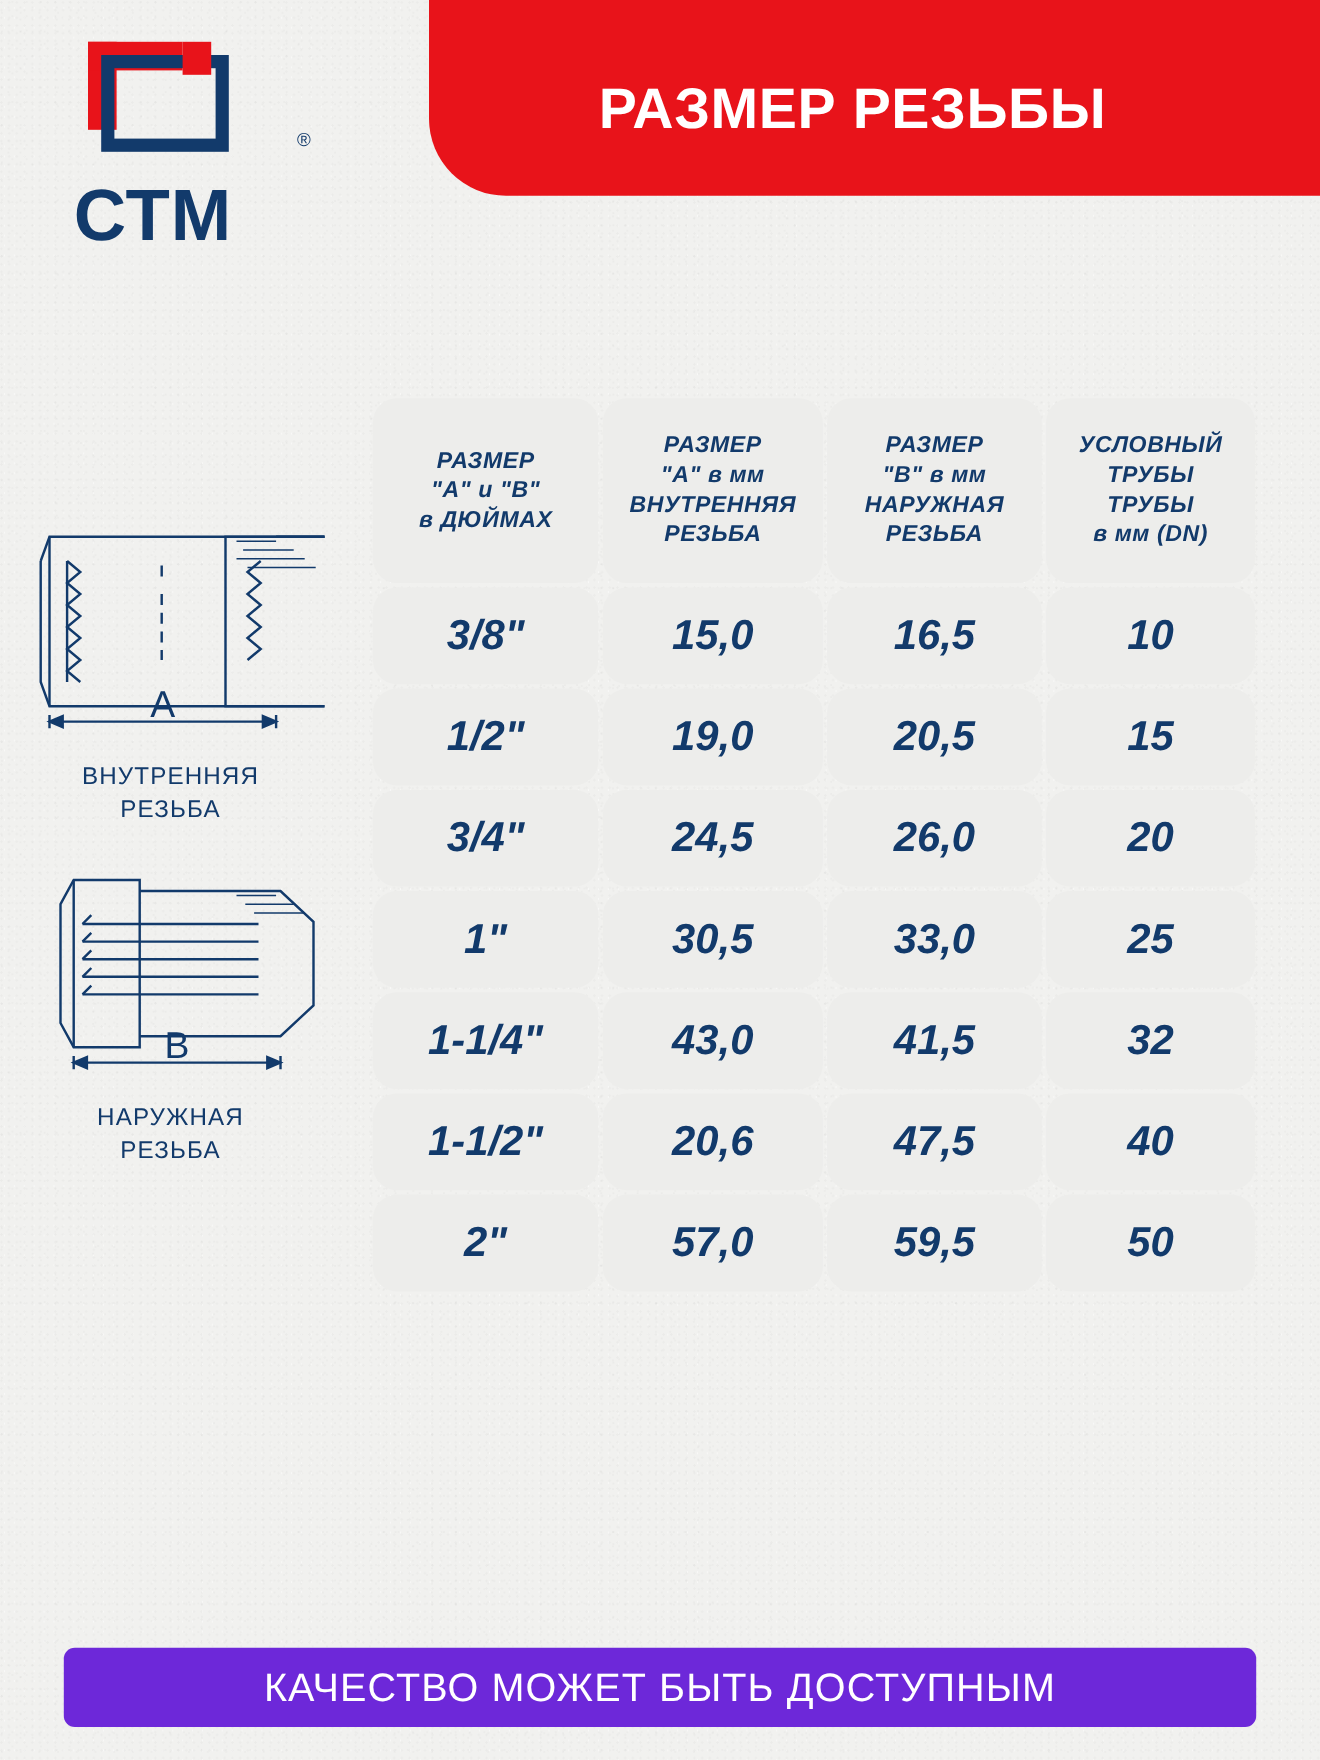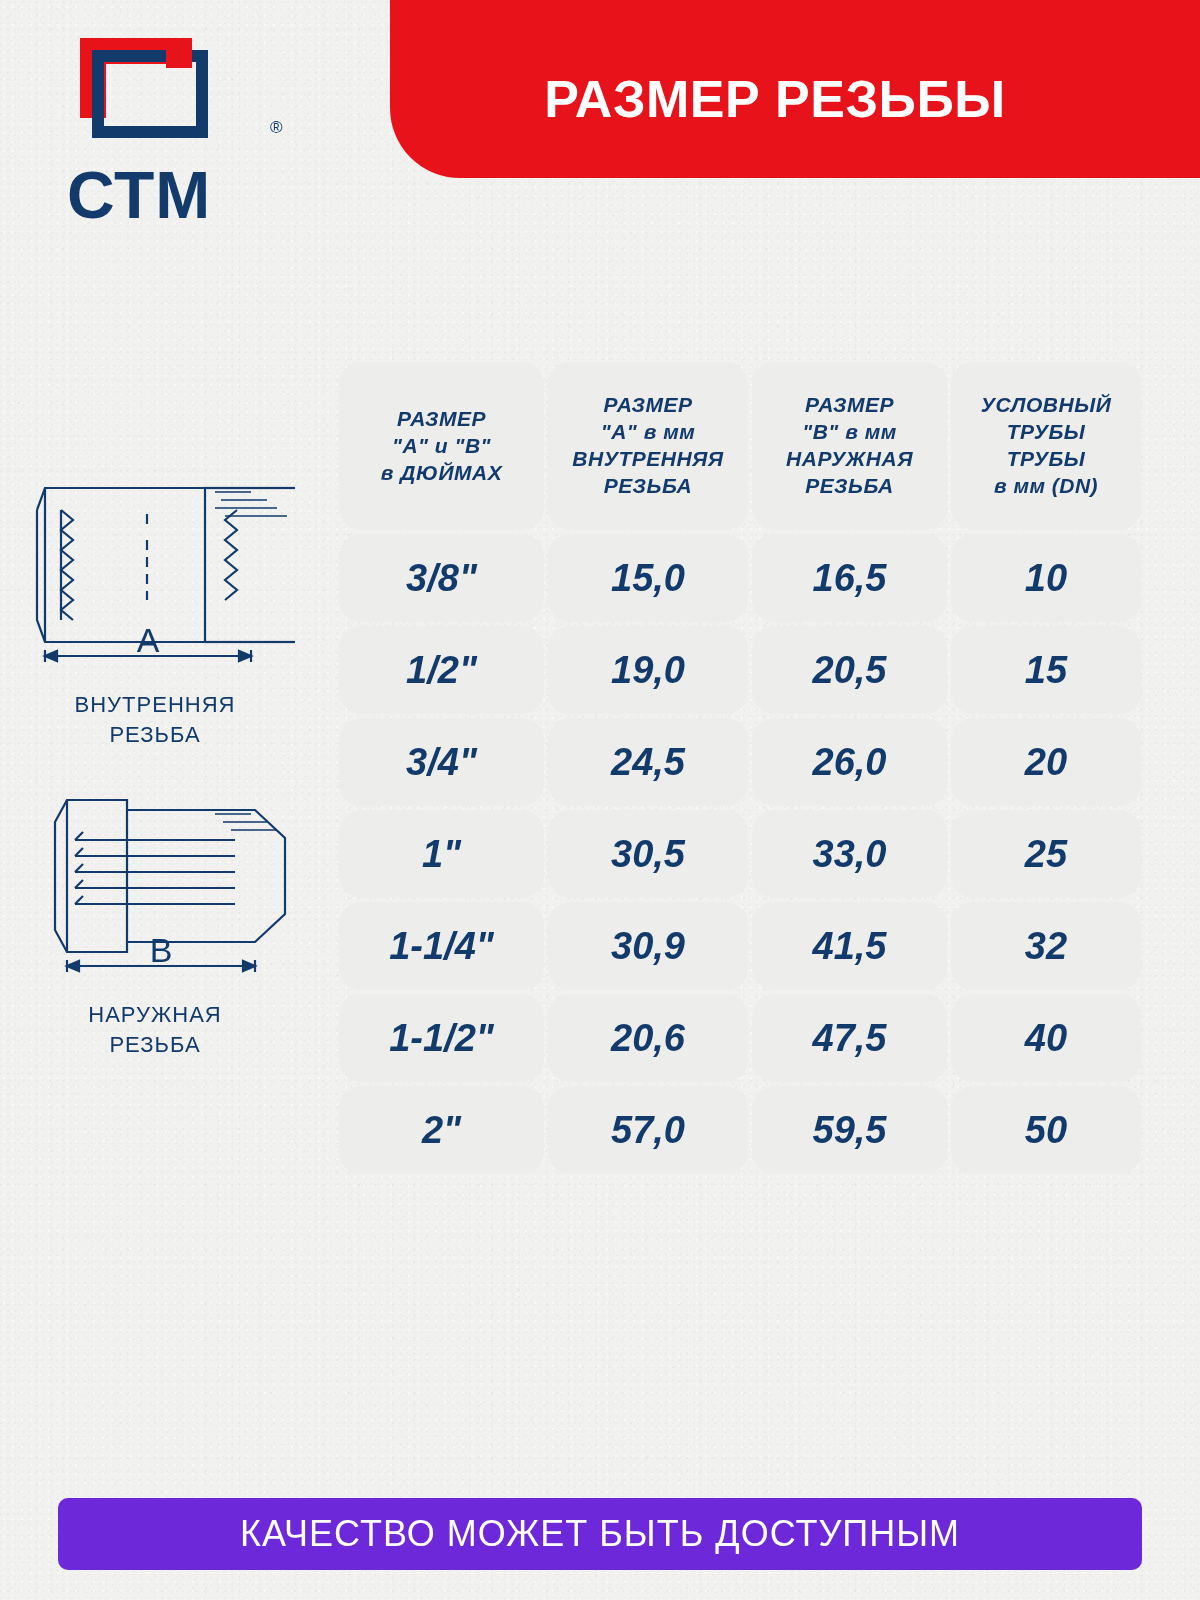--- a/index.html
+++ b/index.html
@@ -318,21 +318,21 @@
         <td>20</td>
       </tr>
       <tr>
         <td>1"</td>
         <td>30,5</td>
         <td>33,0</td>
         <td>25</td>
       </tr>
       <tr>
         <td>1-1/4"</td>
-        <td>30,9</td>
+        <td>43,0</td>
         <td>41,5</td>
         <td>32</td>
       </tr>
       <tr>
         <td>1-1/2"</td>
         <td>20,6</td>
         <td>47,5</td>
         <td>40</td>
       </tr>
       <tr>

